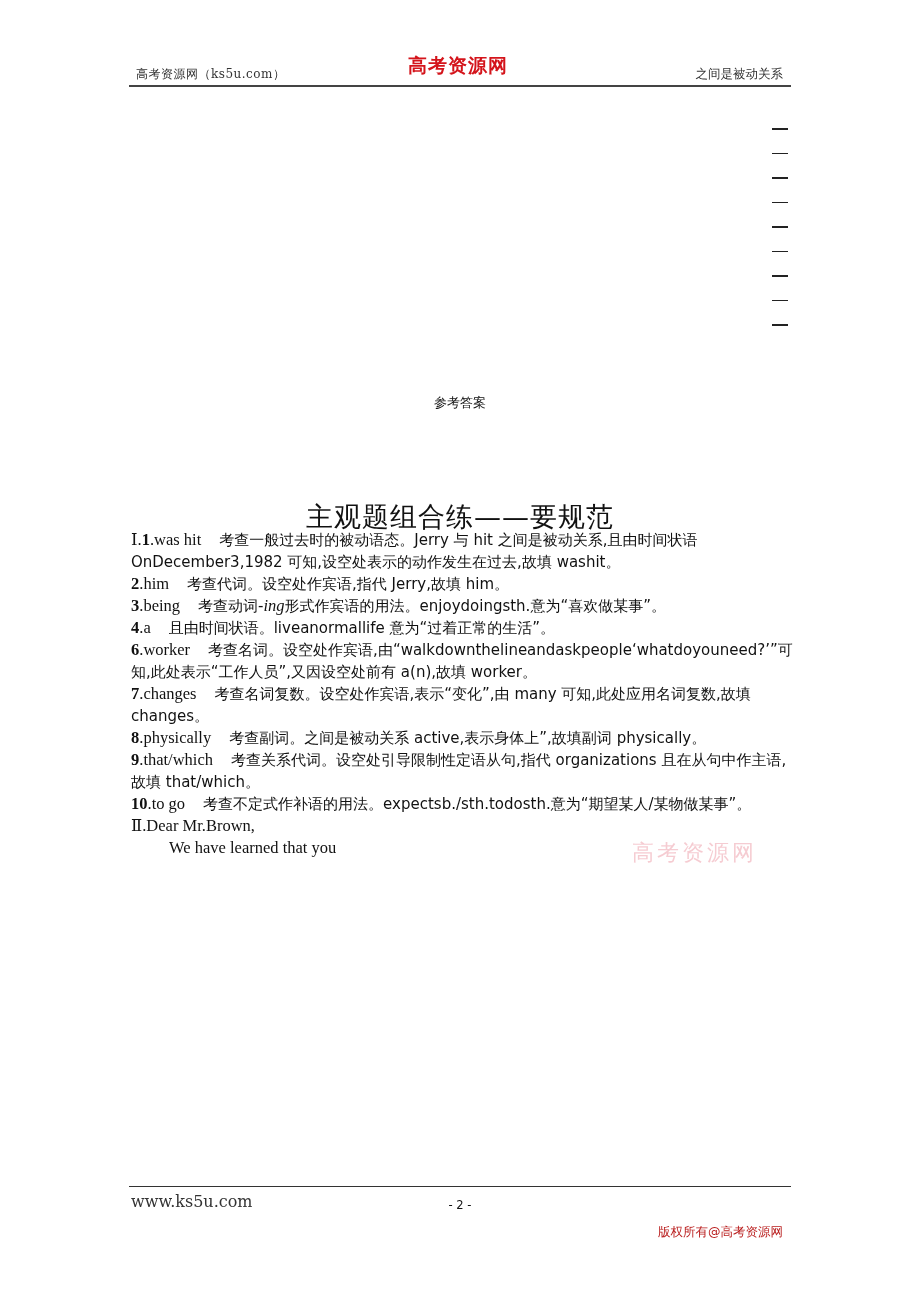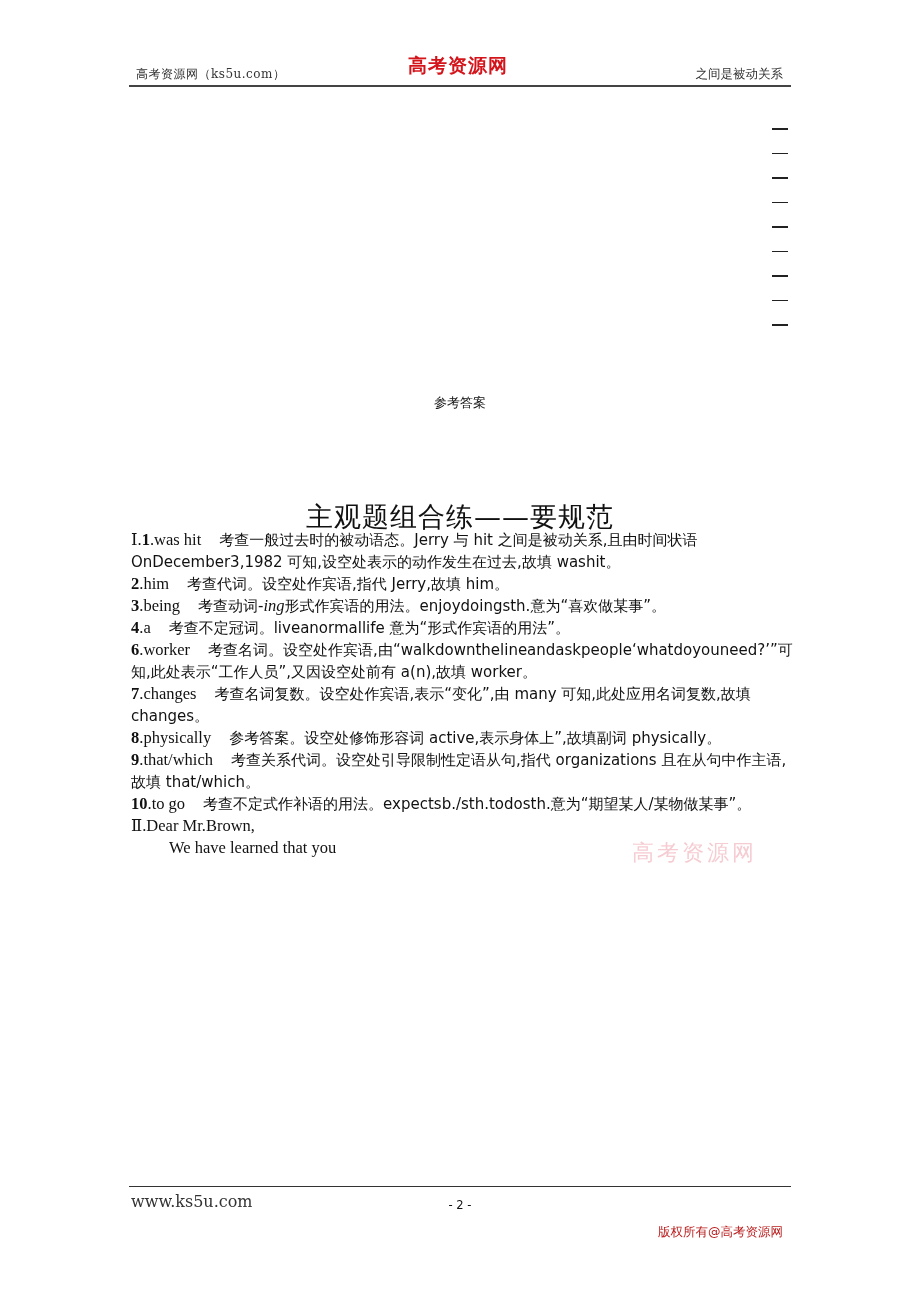--- a/index.html
+++ b/index.html
@@ -57,24 +57,24 @@
   <div></div>
 </div>
 
 <div class="ref-title">参考答案</div>
 <div class="main-title">主观题组合练——要规范</div>
 
 <div class="content">
   <p><span>Ⅰ.</span><span class="num">1</span><span>.</span><span class="ans">was hit</span><span class="zh">考查一般过去时的被动语态。Jerry 与 hit 之间是被动关系,且由时间状语 OnDecember3,1982 可知,设空处表示的动作发生在过去,故填 washit。</span></p>
   <p><span class="num">2</span><span>.</span><span class="ans">him</span><span class="zh">考查代词。设空处作宾语,指代 Jerry,故填 him。</span></p>
   <p><span class="num">3</span><span>.</span><span class="ans">being</span><span class="zh">考查动词-</span><i>ing</i><span class="zh">形式作宾语的用法。enjoydoingsth.意为“喜欢做某事”。</span></p>
-  <p><span class="num">4</span><span>.</span><span class="ans">a</span><span class="zh">考查不定冠词。liveanormallife 意为“形式作宾语的用法”。</span></p>
+  <p><span class="num">4</span><span>.</span><span class="ans">a</span><span class="zh">且由时间状语。liveanormallife 意为“过着正常的生活”。</span></p>
   <p><span class="num">6</span><span>.</span><span class="ans">worker</span><span class="zh">考查名词。设空处作宾语,由“walkdownthelineandaskpeople‘whatdoyouneed?’”可知,此处表示“工作人员”,又因设空处前有 a(n),故填 worker。</span></p>
   <p><span class="num">7</span><span>.</span><span class="ans">changes</span><span class="zh">考查名词复数。设空处作宾语,表示“变化”,由 many 可知,此处应用名词复数,故填 changes。</span></p>
-  <p><span class="num">8</span><span>.</span><span class="ans">physically</span><span class="zh">参考答案。设空处修饰形容词 active,表示身体上”,故填副词 physically。</span></p>
+  <p><span class="num">8</span><span>.</span><span class="ans">physically</span><span class="zh">考查副词。之间是被动关系 active,表示身体上”,故填副词 physically。</span></p>
   <p><span class="num">9</span><span>.</span><span class="ans">that/which</span><span class="zh">考查关系代词。设空处引导限制性定语从句,指代 organizations 且在从句中作主语,故填 that/which。</span></p>
   <p><span class="num">10</span><span>.</span><span class="ans">to go</span><span class="zh">考查不定式作补语的用法。expectsb./sth.todosth.意为“期望某人/某物做某事”。</span></p>
   <p><span>Ⅱ.</span><span>Dear Mr.Brown,</span></p>
   <p class="indent">We have learned that you</p>
 </div>
 
 <div class="watermark">高考资源网</div>
 
 <div class="footer-rule"></div>
 <div class="footer-left">www.ks5u.com</div>

